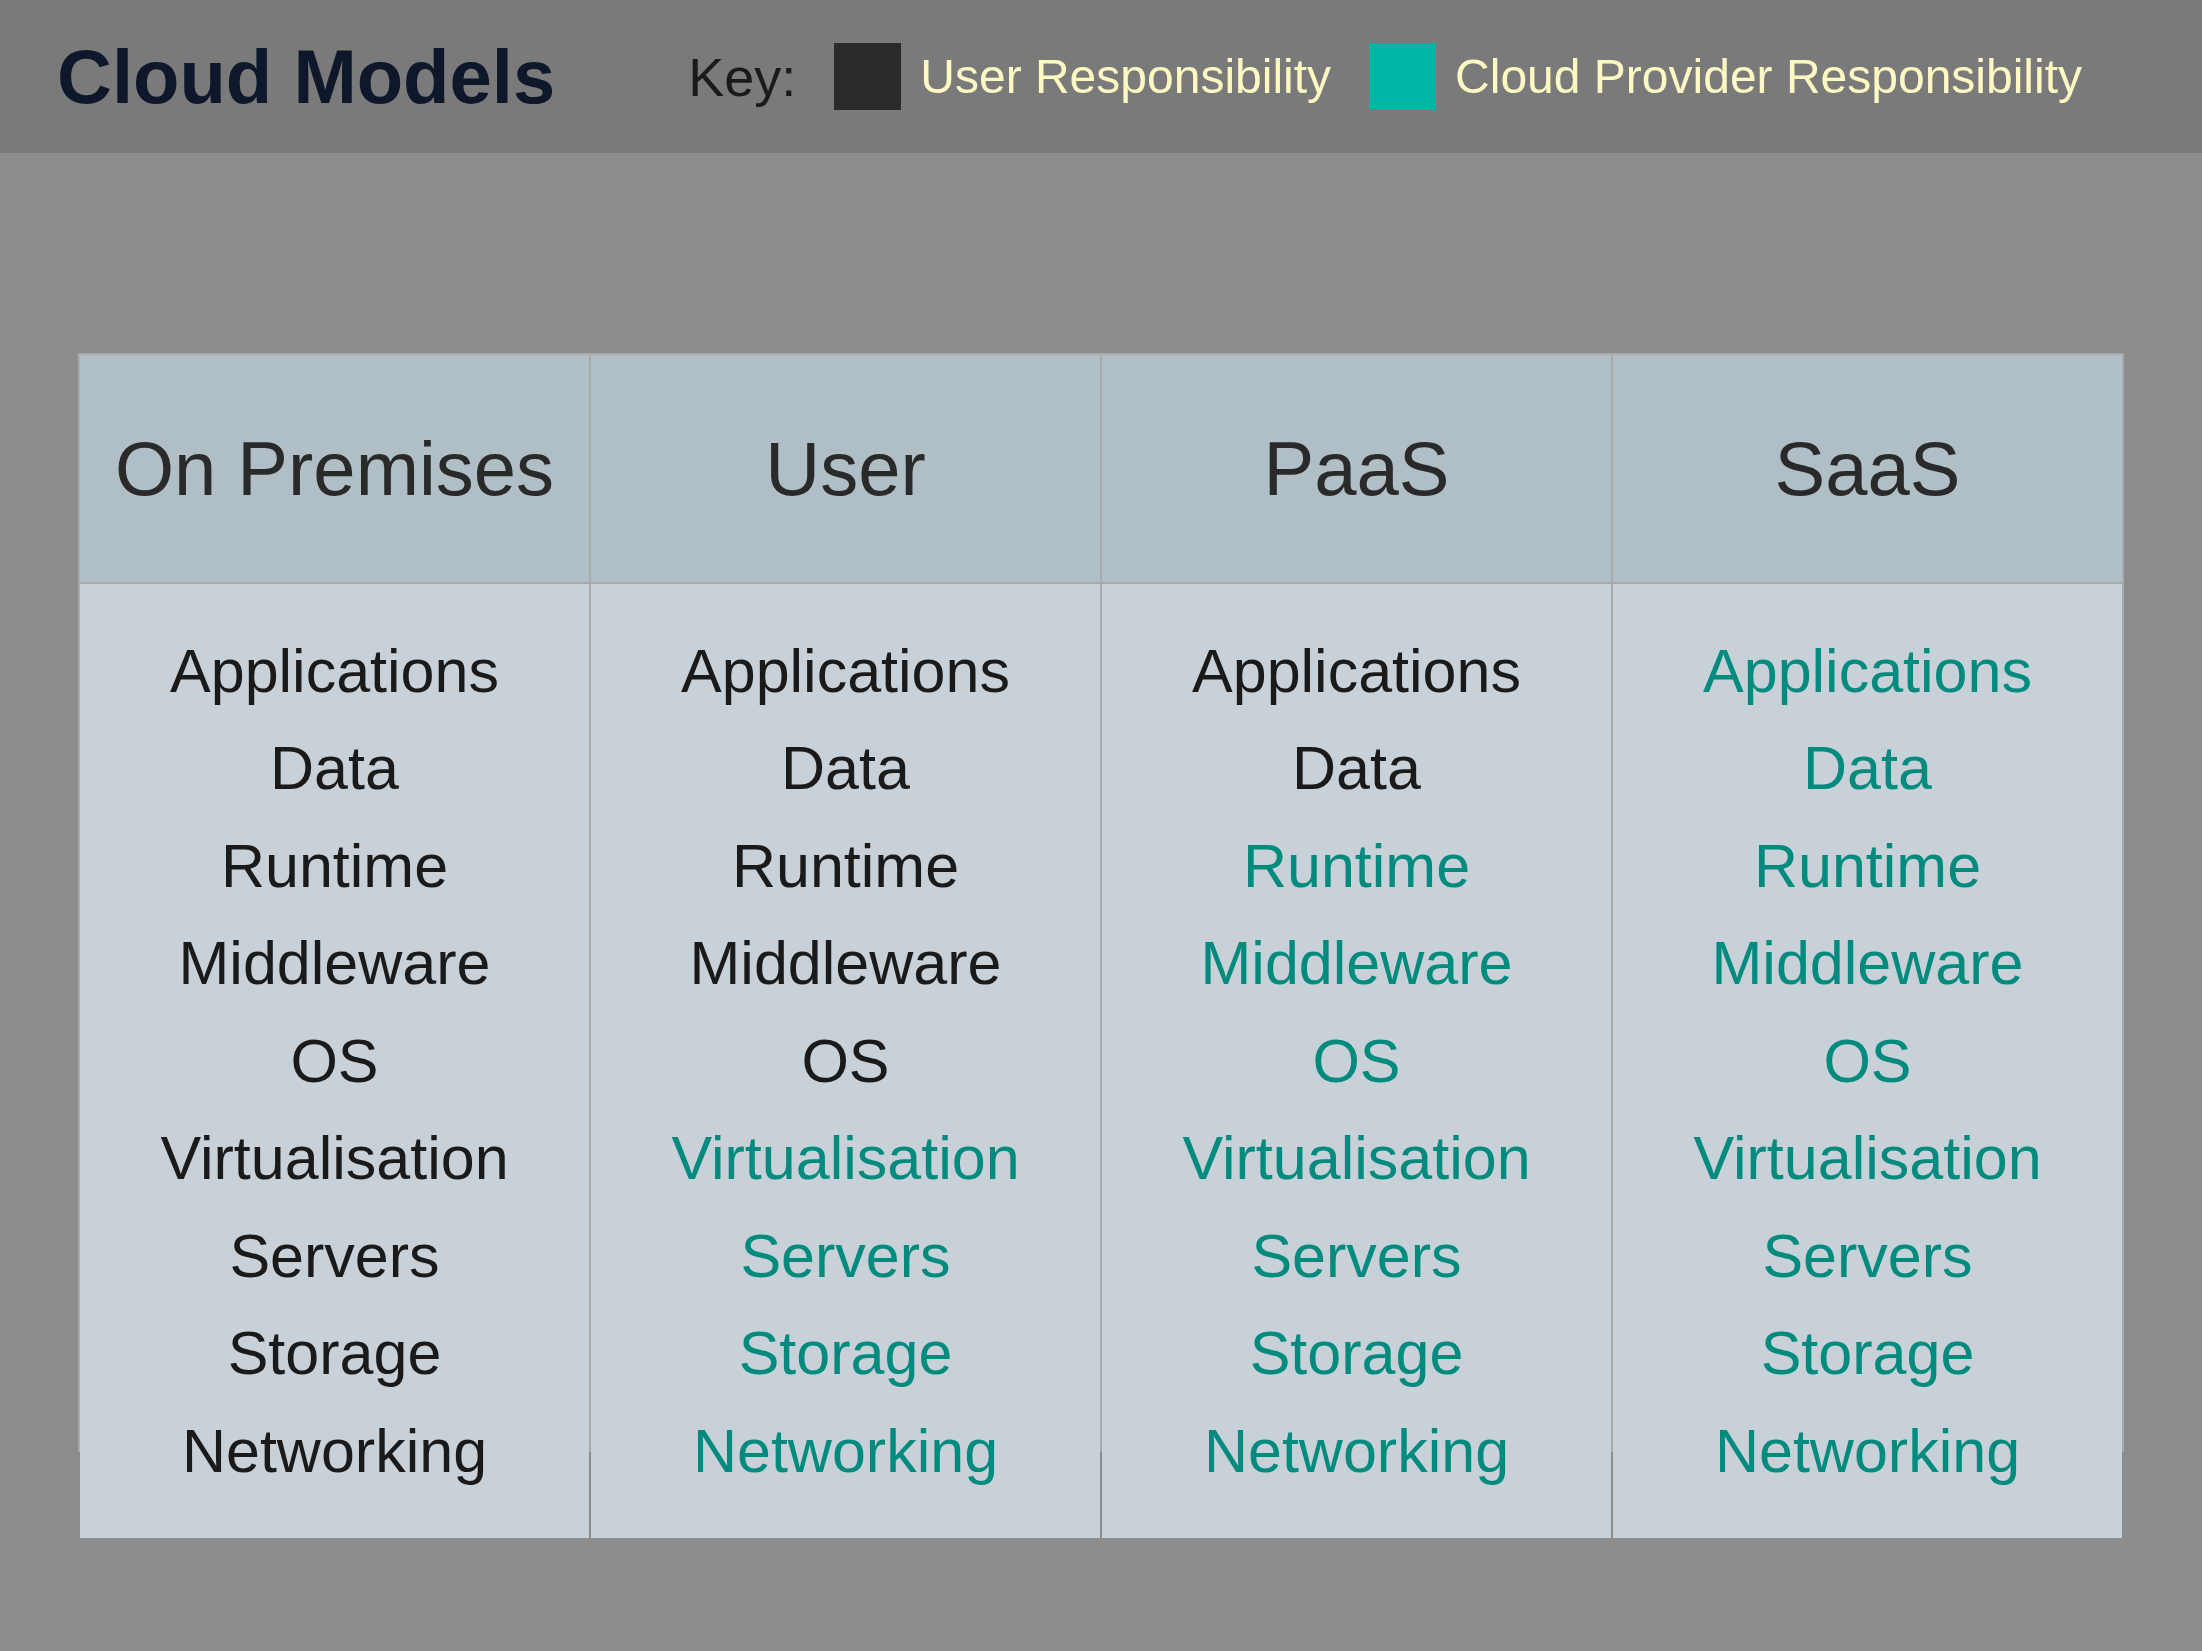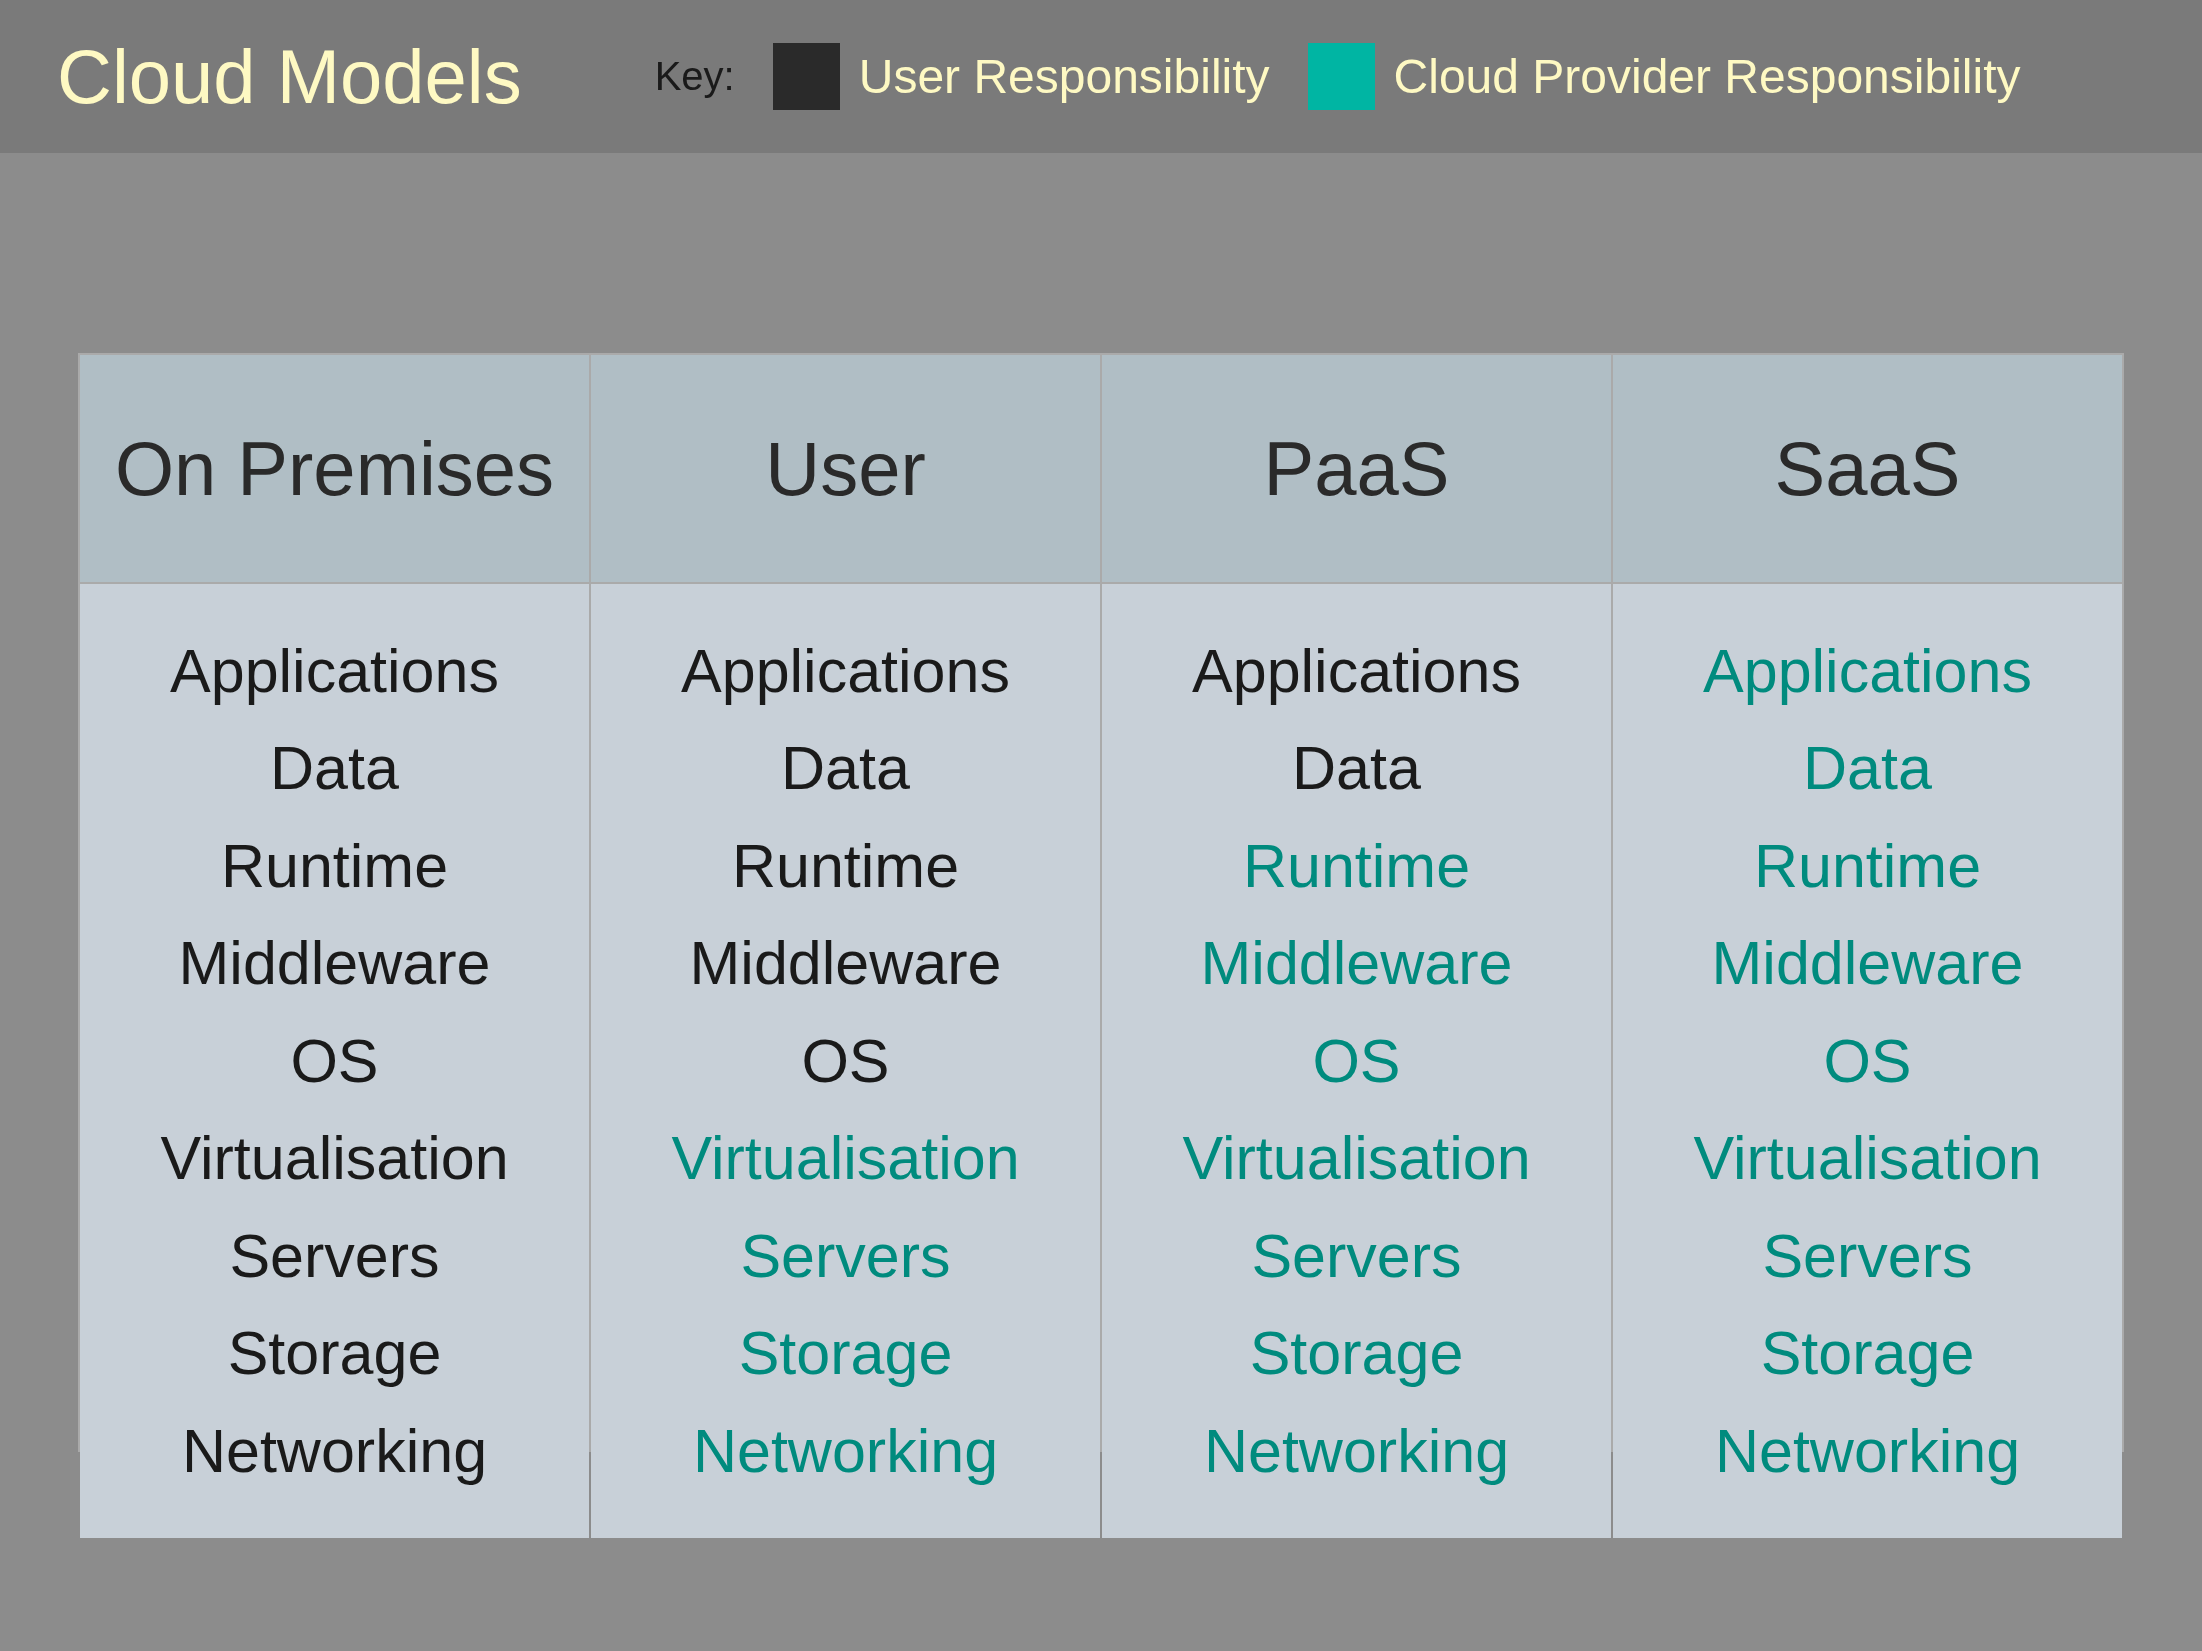--- a/index.html
+++ b/index.html
@@ -17,36 +17,36 @@
     .header {
       background-color: #7a7a7a;
       display: flex;
       align-items: center;
       padding: 29px 57px;
       gap: 57px;
       min-height: 153px;
     }
 
     .title {
-      color: #fef9c3;
+      color: #0f172a;
       font-size: 76px;
-      font-weight: 400;
+      font-weight: 700;
       white-space: nowrap;
     }
 
     .key-section {
       display: flex;
       align-items: center;
       gap: 38px;
       margin-left: 76px;
     }
 
     .key-label {
       color: #1a1a1a;
-      font-size: 40px;
+      font-size: 54px;
       font-weight: 400;
     }
 
     .key-item {
       display: flex;
       align-items: center;
       gap: 19px;
     }
 
     .key-swatch {

